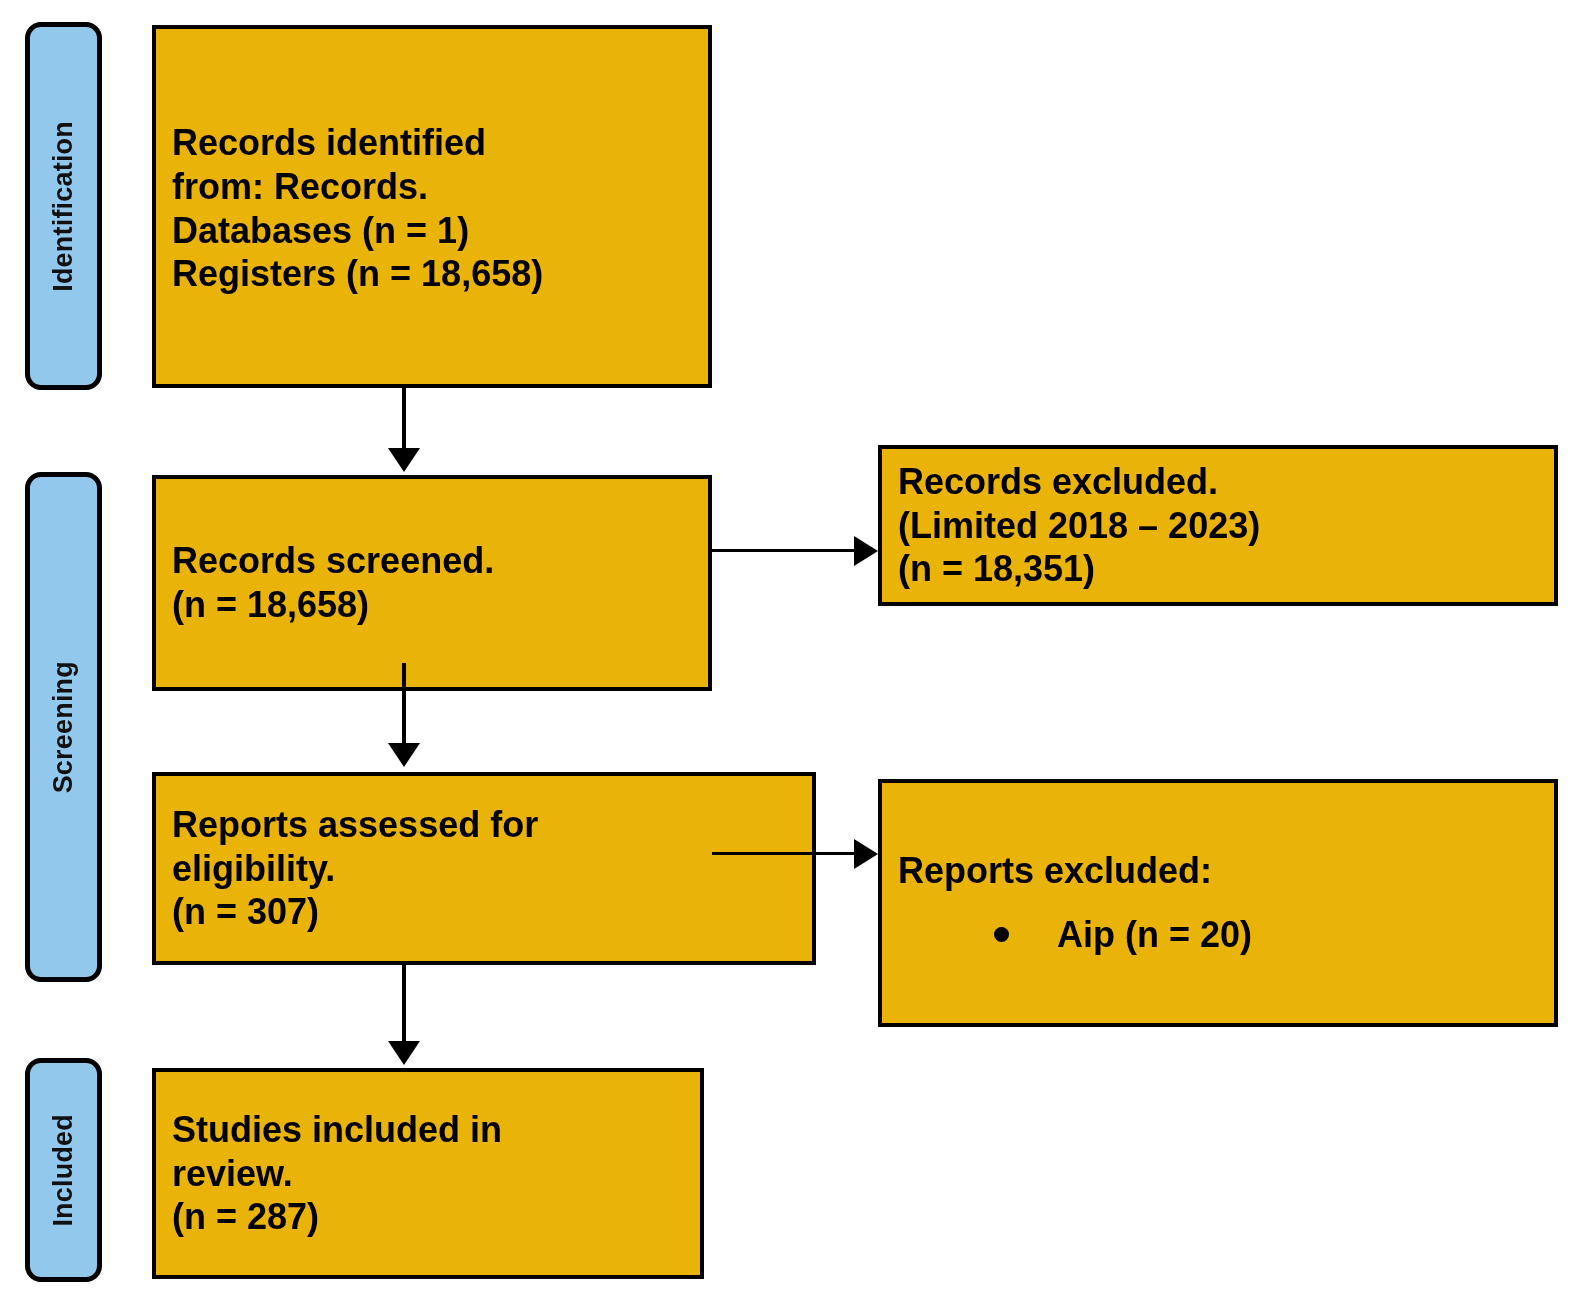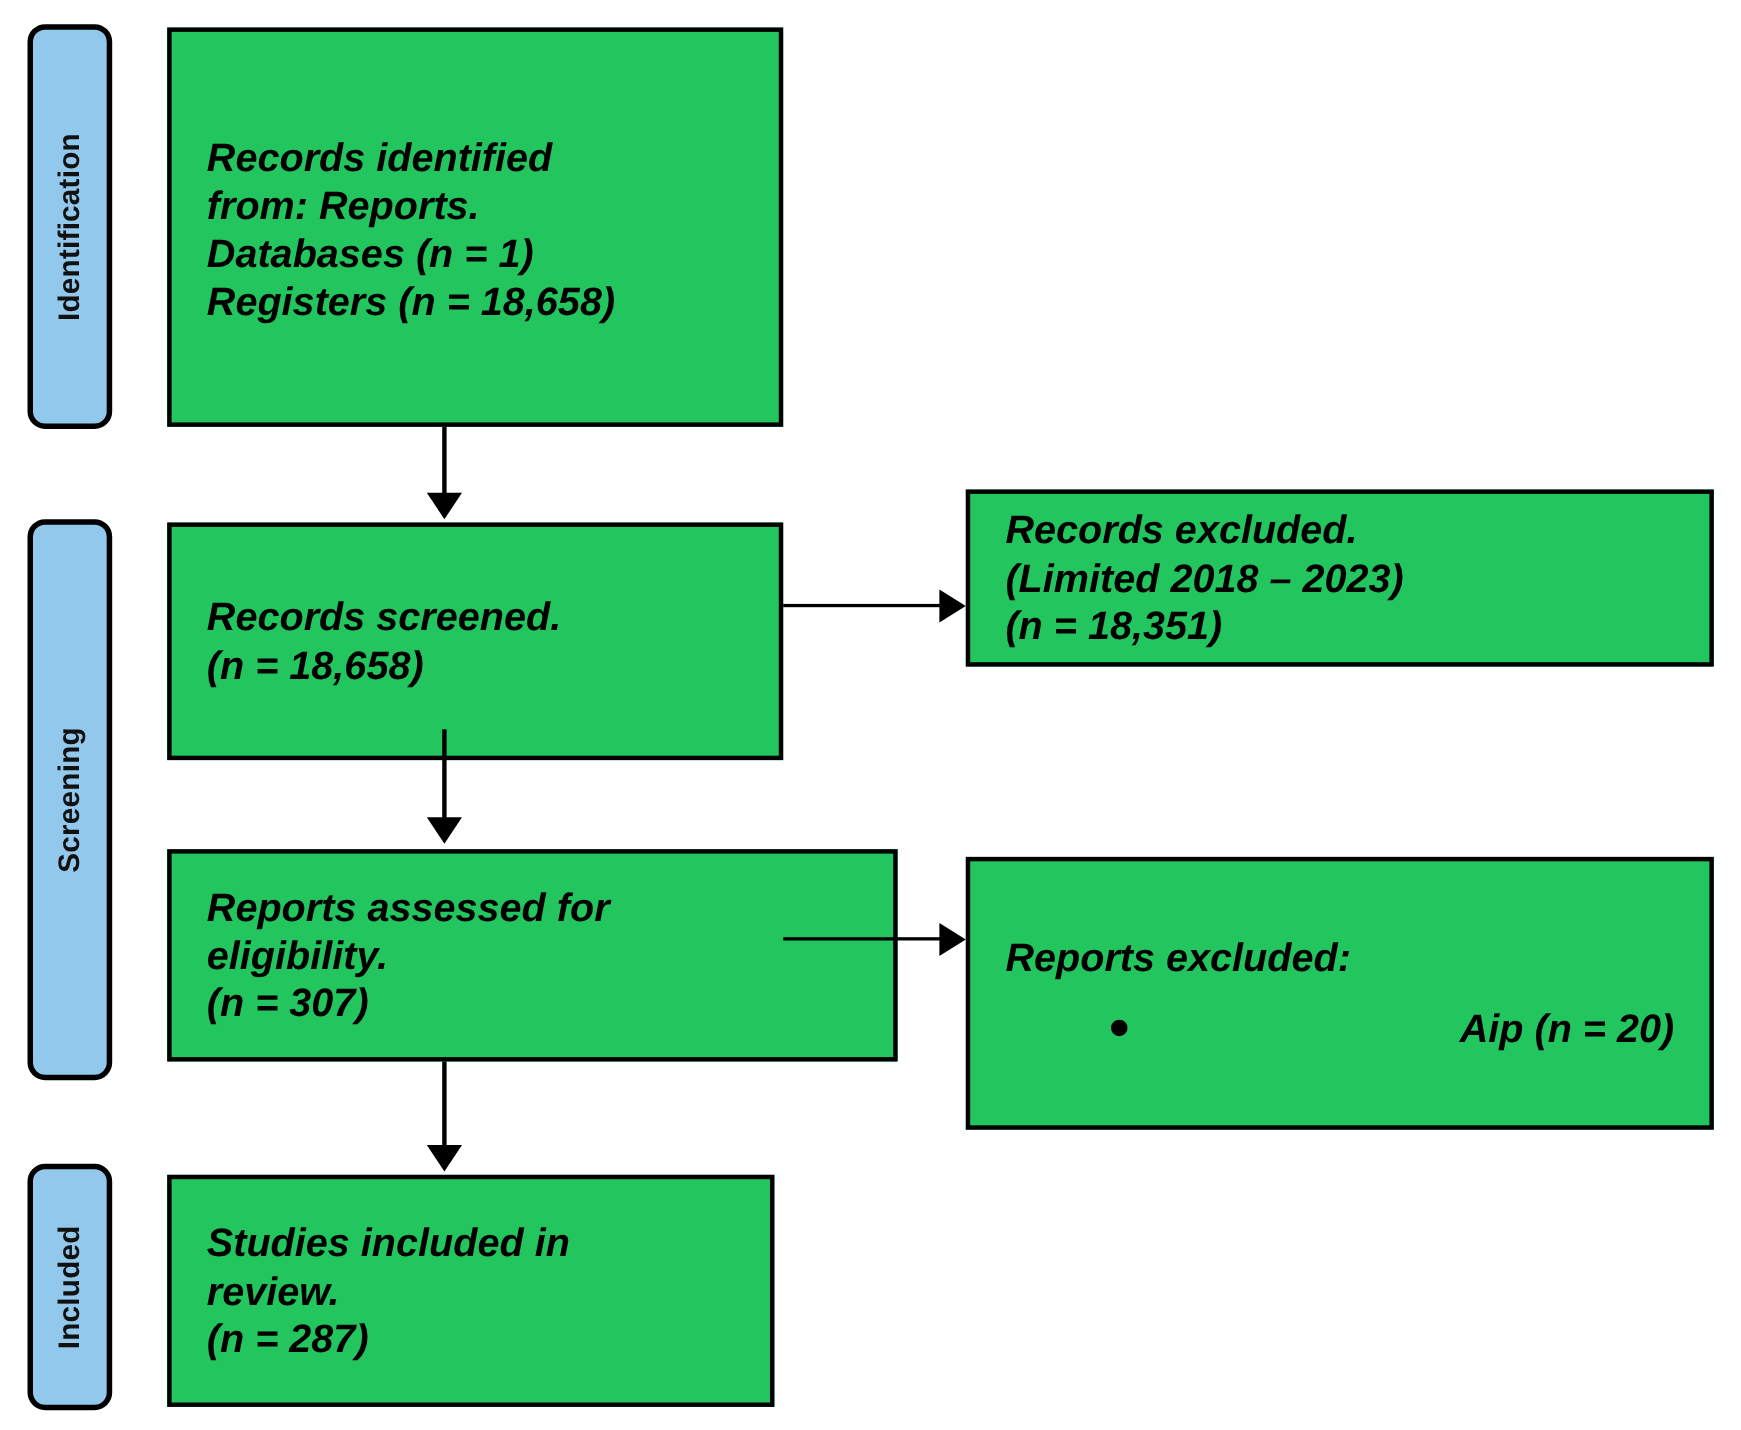--- a/index.html
+++ b/index.html
@@ -41,28 +41,27 @@
     letter-spacing: 0.2px;
     white-space: nowrap;
   }
   #tab-identification { top: 22px;   height: 368px; }
   #tab-screening     { top: 472px;  height: 510px; }
   #tab-included      { top: 1058px; height: 224px; }
 
   
   .flow-box {
     position: absolute;
-    background: #22c55e;
+    background: #eab308;
     border: 4px solid #000000;
     box-sizing: border-box;
-    padding: 0 32px;
+    padding: 0 16px;
     display: flex;
     flex-direction: column;
     justify-content: center;
-    font-style: italic;
   }
   .flow-box .line {
     font-size: 36px;
     font-weight: bold;
     color: #000000;
     line-height: 1.22;
     white-space: nowrap;
   }
 
   #box-identified { left: 152px; top: 25px;   width: 560px; height: 363px; }
@@ -77,21 +76,20 @@
   #box-identified .text-block { margin-top: 4px; }
   #box-records-excluded .text-block,
   #box-reports-excluded .text-block { margin-top: 0; }
 
   
   .bullet-row {
     display: flex;
     align-items: center;
     margin-left: 96px;
     margin-top: 20px;
-    justify-content: space-between;
   }
   .bullet-dot {
     width: 15px;
     height: 15px;
     border-radius: 50%;
     background: #000000;
     flex: 0 0 auto;
     margin-right: 48px;
   }
 
@@ -152,21 +150,21 @@
     <span class="phase-label">Screening</span>
   </div>
 
   <div id="tab-included" class="phase-tab">
     <span class="phase-label">Included</span>
   </div>
 
   <div id="box-identified" class="flow-box">
     <div class="text-block">
       <div class="line">Records identified</div>
-      <div class="line">from: Reports.</div>
+      <div class="line">from: Records.</div>
       <div class="line">Databases (n = 1)</div>
       <div class="line">Registers (n = 18,658)</div>
     </div>
   </div>
 
   <div id="conn1-line" class="v-line"></div>
   <div id="conn1-arrow" class="arrow-down"></div>
 
   <div id="box-screened" class="flow-box">
     <div class="text-block">

